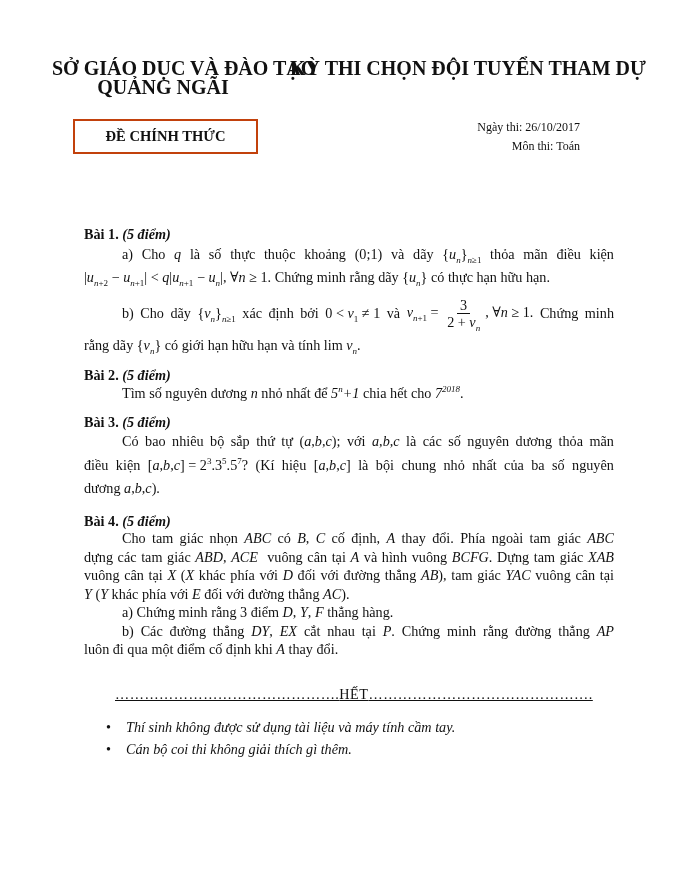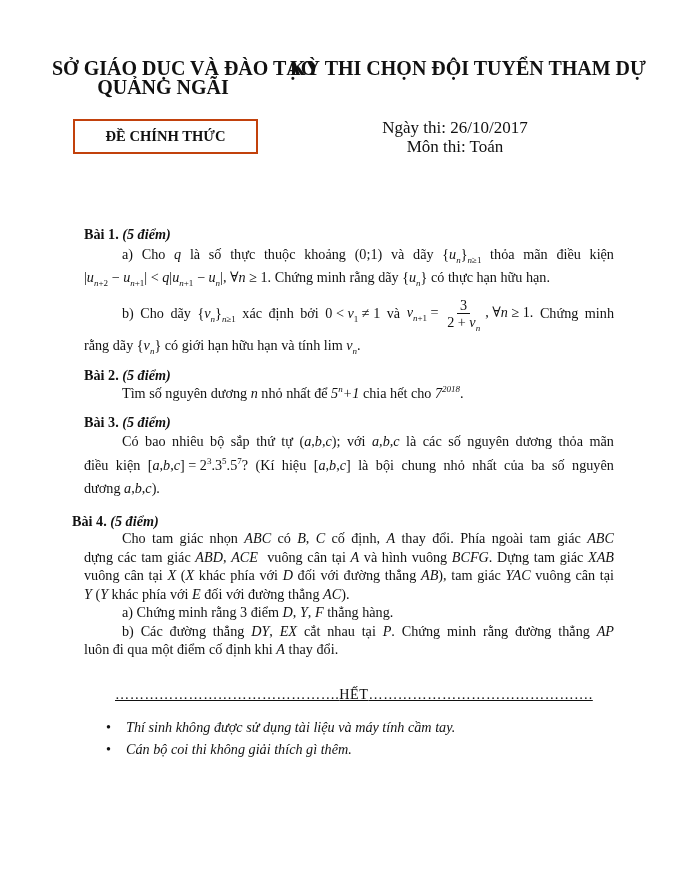--- a/index.html
+++ b/index.html
@@ -2,21 +2,21 @@
 <html><head>
 <meta charset="utf-8">
 <style>
   html, body { margin: 0; padding: 0; background: #ffffff; }
   body { width: 676px; height: 882px; position: relative; overflow: hidden;
          font-family: "Liberation Serif", "DejaVu Serif", serif; color: #111; font-size: 14.2px; }
   .abs { position: absolute; }
   .hdr { font-weight: bold; font-size: 20px; text-align: center; white-space: nowrap; line-height: 19px; }
   .box { border: 2px solid #c2410c; box-sizing: border-box; display: flex; align-items: center; justify-content: center;
          font-weight: bold; font-size: 14.6px; }
-  .info { text-align: center; line-height: 19px; font-size: 17px; }
+  .info { text-align: right; line-height: 19px; font-size: 12px; }
   .u { text-decoration: underline; }
   .line { white-space: nowrap; line-height: 19px; }
   .just { text-align: justify; text-align-last: justify; }
   .b { font-weight: bold; }
   i, .it { font-style: italic; }
   sub, sup { font-size: 9px; line-height: 0; }
   .frac { display: inline-flex; flex-direction: column; align-items: center; vertical-align: middle; margin: 0 2px; }
   .frac .num { border-bottom: 1px solid #111; padding: 0 3px; line-height: 16px; }
   .frac .den { line-height: 16px; padding: 0 3px; }
   .dots { text-align: center; white-space: nowrap; letter-spacing: 0.5px; text-decoration: underline; }
@@ -136,21 +136,21 @@
     <span>nhất</span>
     <span>của</span>
     <span>ba</span>
     <span>số</span>
     <span>nguyên</span>
 </div>
 <div class="abs line" style="left:84px; top:479px;">
   <span>dương </span><span><i>a</i>,<i>b</i>,<i>c</i></span><span>).</span>
 </div>
 
-<div class="abs line" style="left:72px; top:512px;">
+<div class="abs line" style="left:84px; top:512px;">
   <span class="b">Bài 4.</span>
   <span class="b it">(5 điểm)</span>
 </div>
 <div class="abs" style="left:84px; top:529px; width:530px; line-height:18.5px;">
   <div class="just" style="padding-left:38px;">Cho tam giác nhọn <i>ABC</i> có <i>B</i>, <i>C</i> cố định, <i>A</i> thay đổi. Phía ngoài tam giác <i>ABC</i></div>
   <div class="just">dựng các tam giác <i>ABD</i>, <i>ACE</i>&nbsp; vuông cân tại <i>A</i> và hình vuông <i>BCFG</i>. Dựng tam giác <i>XAB</i></div>
   <div class="just">vuông cân tại <i>X</i> (<i>X</i> khác phía với <i>D</i> đối với đường thẳng <i>AB</i>), tam giác <i>YAC</i> vuông cân tại</div>
   <div><i>Y</i> (<i>Y</i> khác phía với <i>E</i> đối với đường thẳng <i>AC</i>).</div>
   <div style="padding-left:38px;">a) Chứng minh rằng 3 điểm <i>D</i>, <i>Y</i>, <i>F</i> thẳng hàng.</div>
   <div class="just" style="padding-left:38px;">b) Các đường thẳng <i>DY</i>, <i>EX</i> cắt nhau tại <i>P</i>. Chứng minh rằng đường thẳng <i>AP</i></div>

